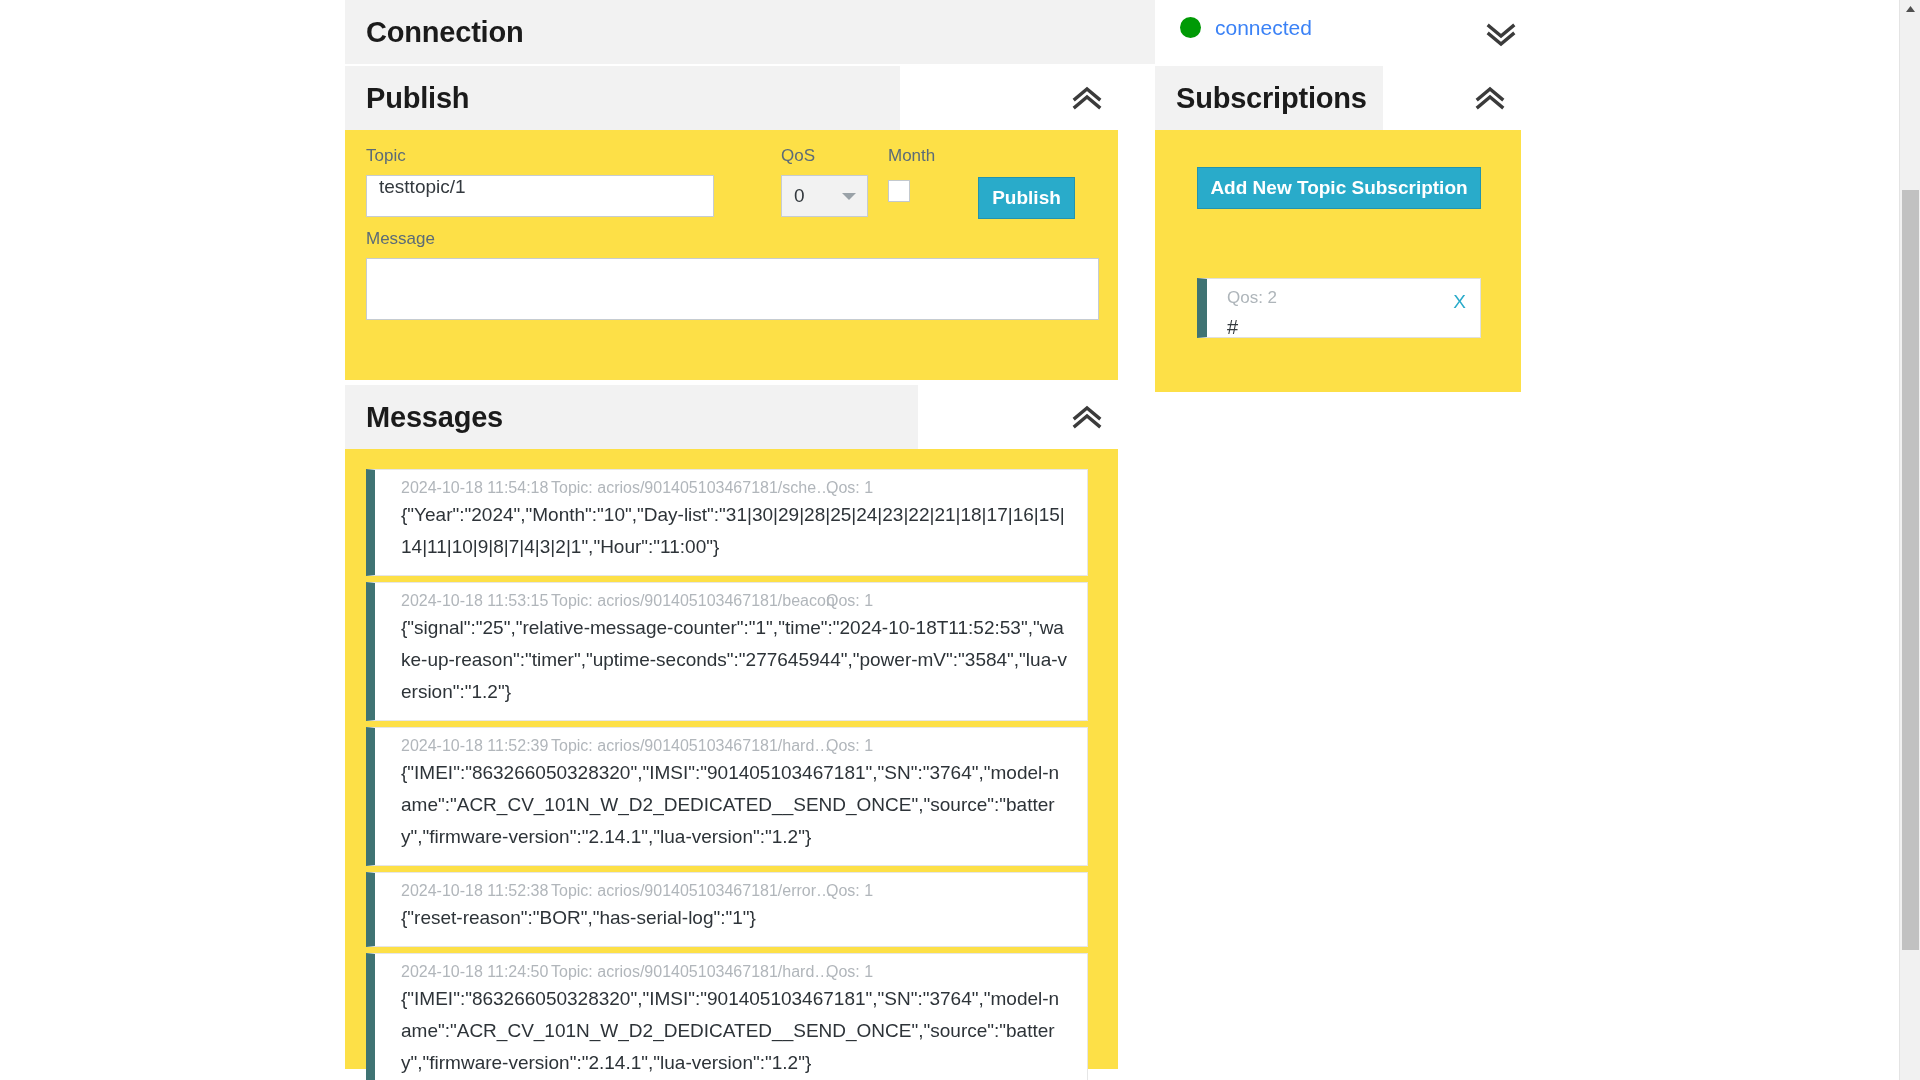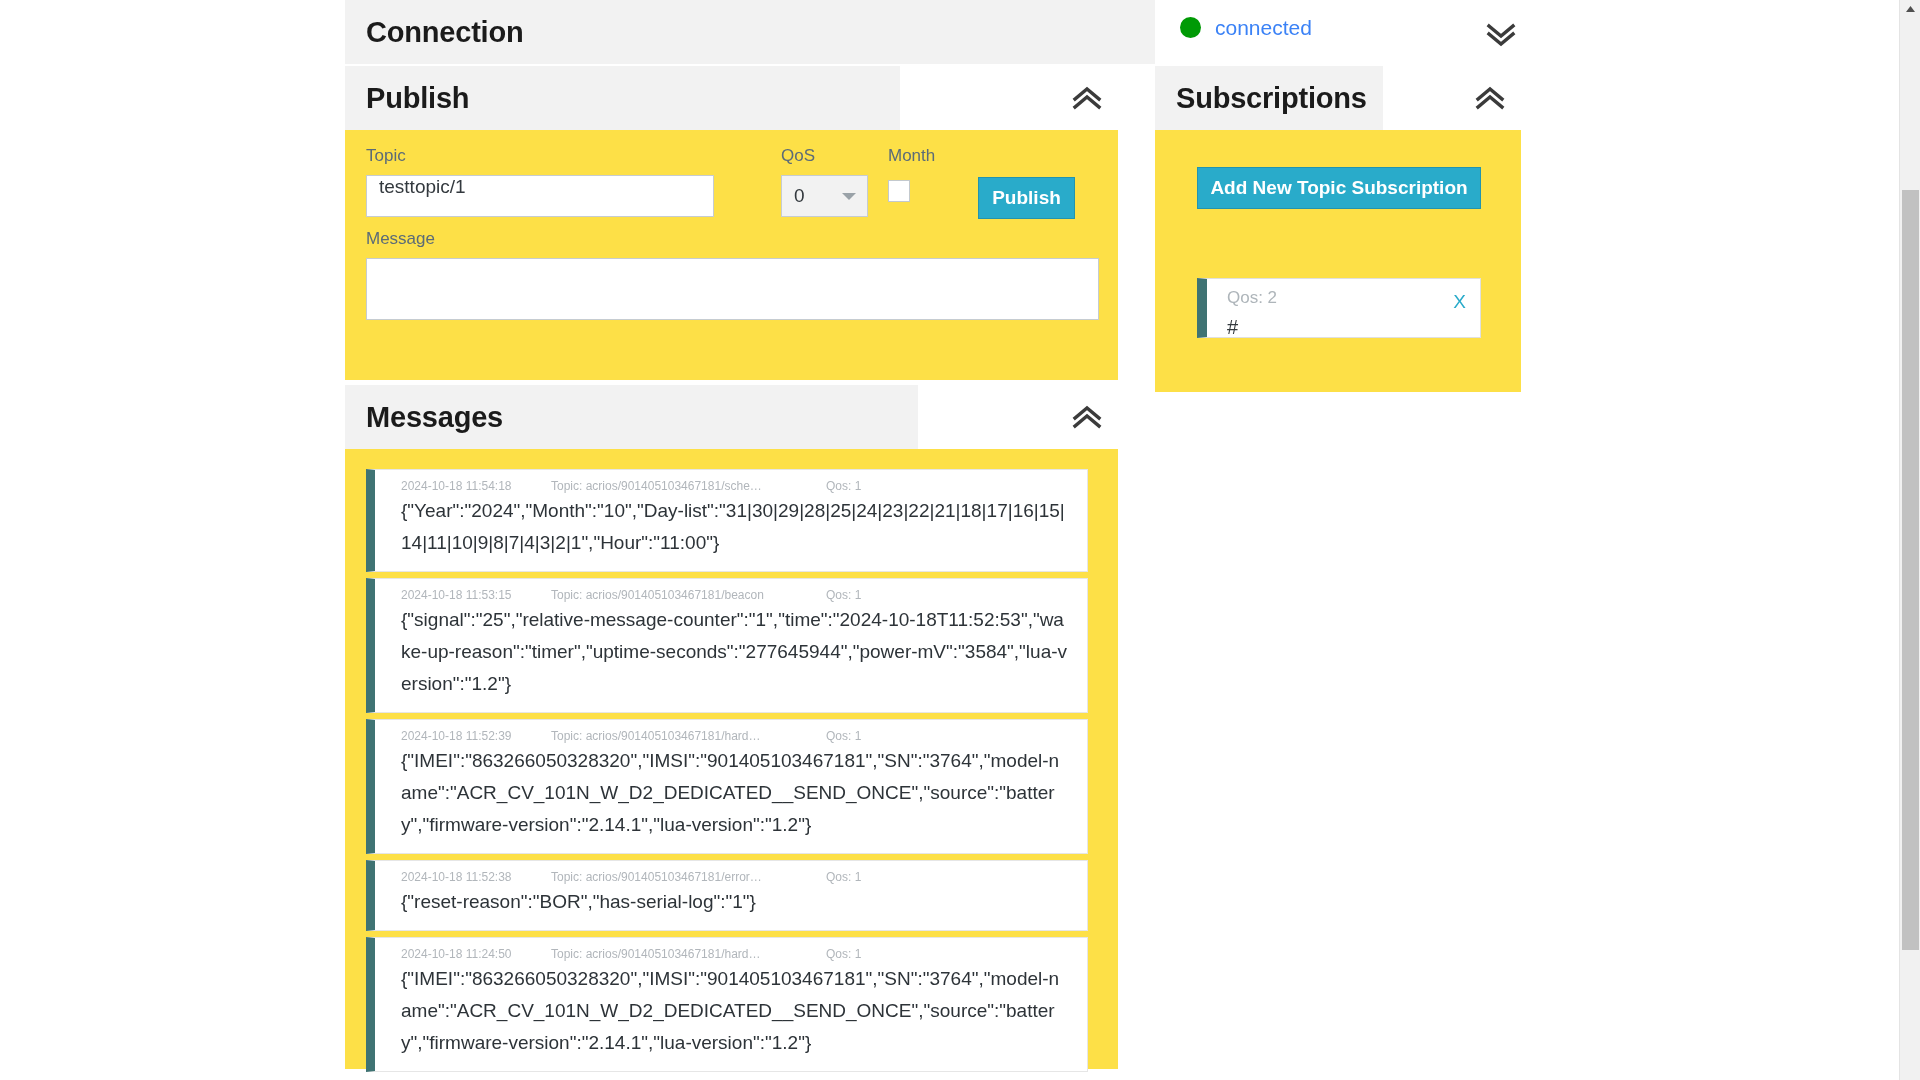--- a/index.html
+++ b/index.html
@@ -191,21 +191,21 @@
 
   .msg-list { position: absolute; left: 21px; top: 20px; width: 722px; }
   .msg-item {
     background: #ffffff;
     border: 1px solid #e6e6e6;
     border-left: 9px solid #3f7373;
     margin-bottom: 6px;
     padding: 6px 18px 12px 18px;
   }
   .msg-meta {
-    font-size: 12px;
+    font-size: 16px;
     color: #b1b6bb;
     display: flex;
     padding: 3px 0 2px 8px;
     white-space: nowrap;
   }
   .msg-time { width: 150px; flex: none; }
   .msg-topic { width: 275px; flex: none; }
   .msg-qos { flex: none; }
   .msg-body {
     font-size: 19px;

